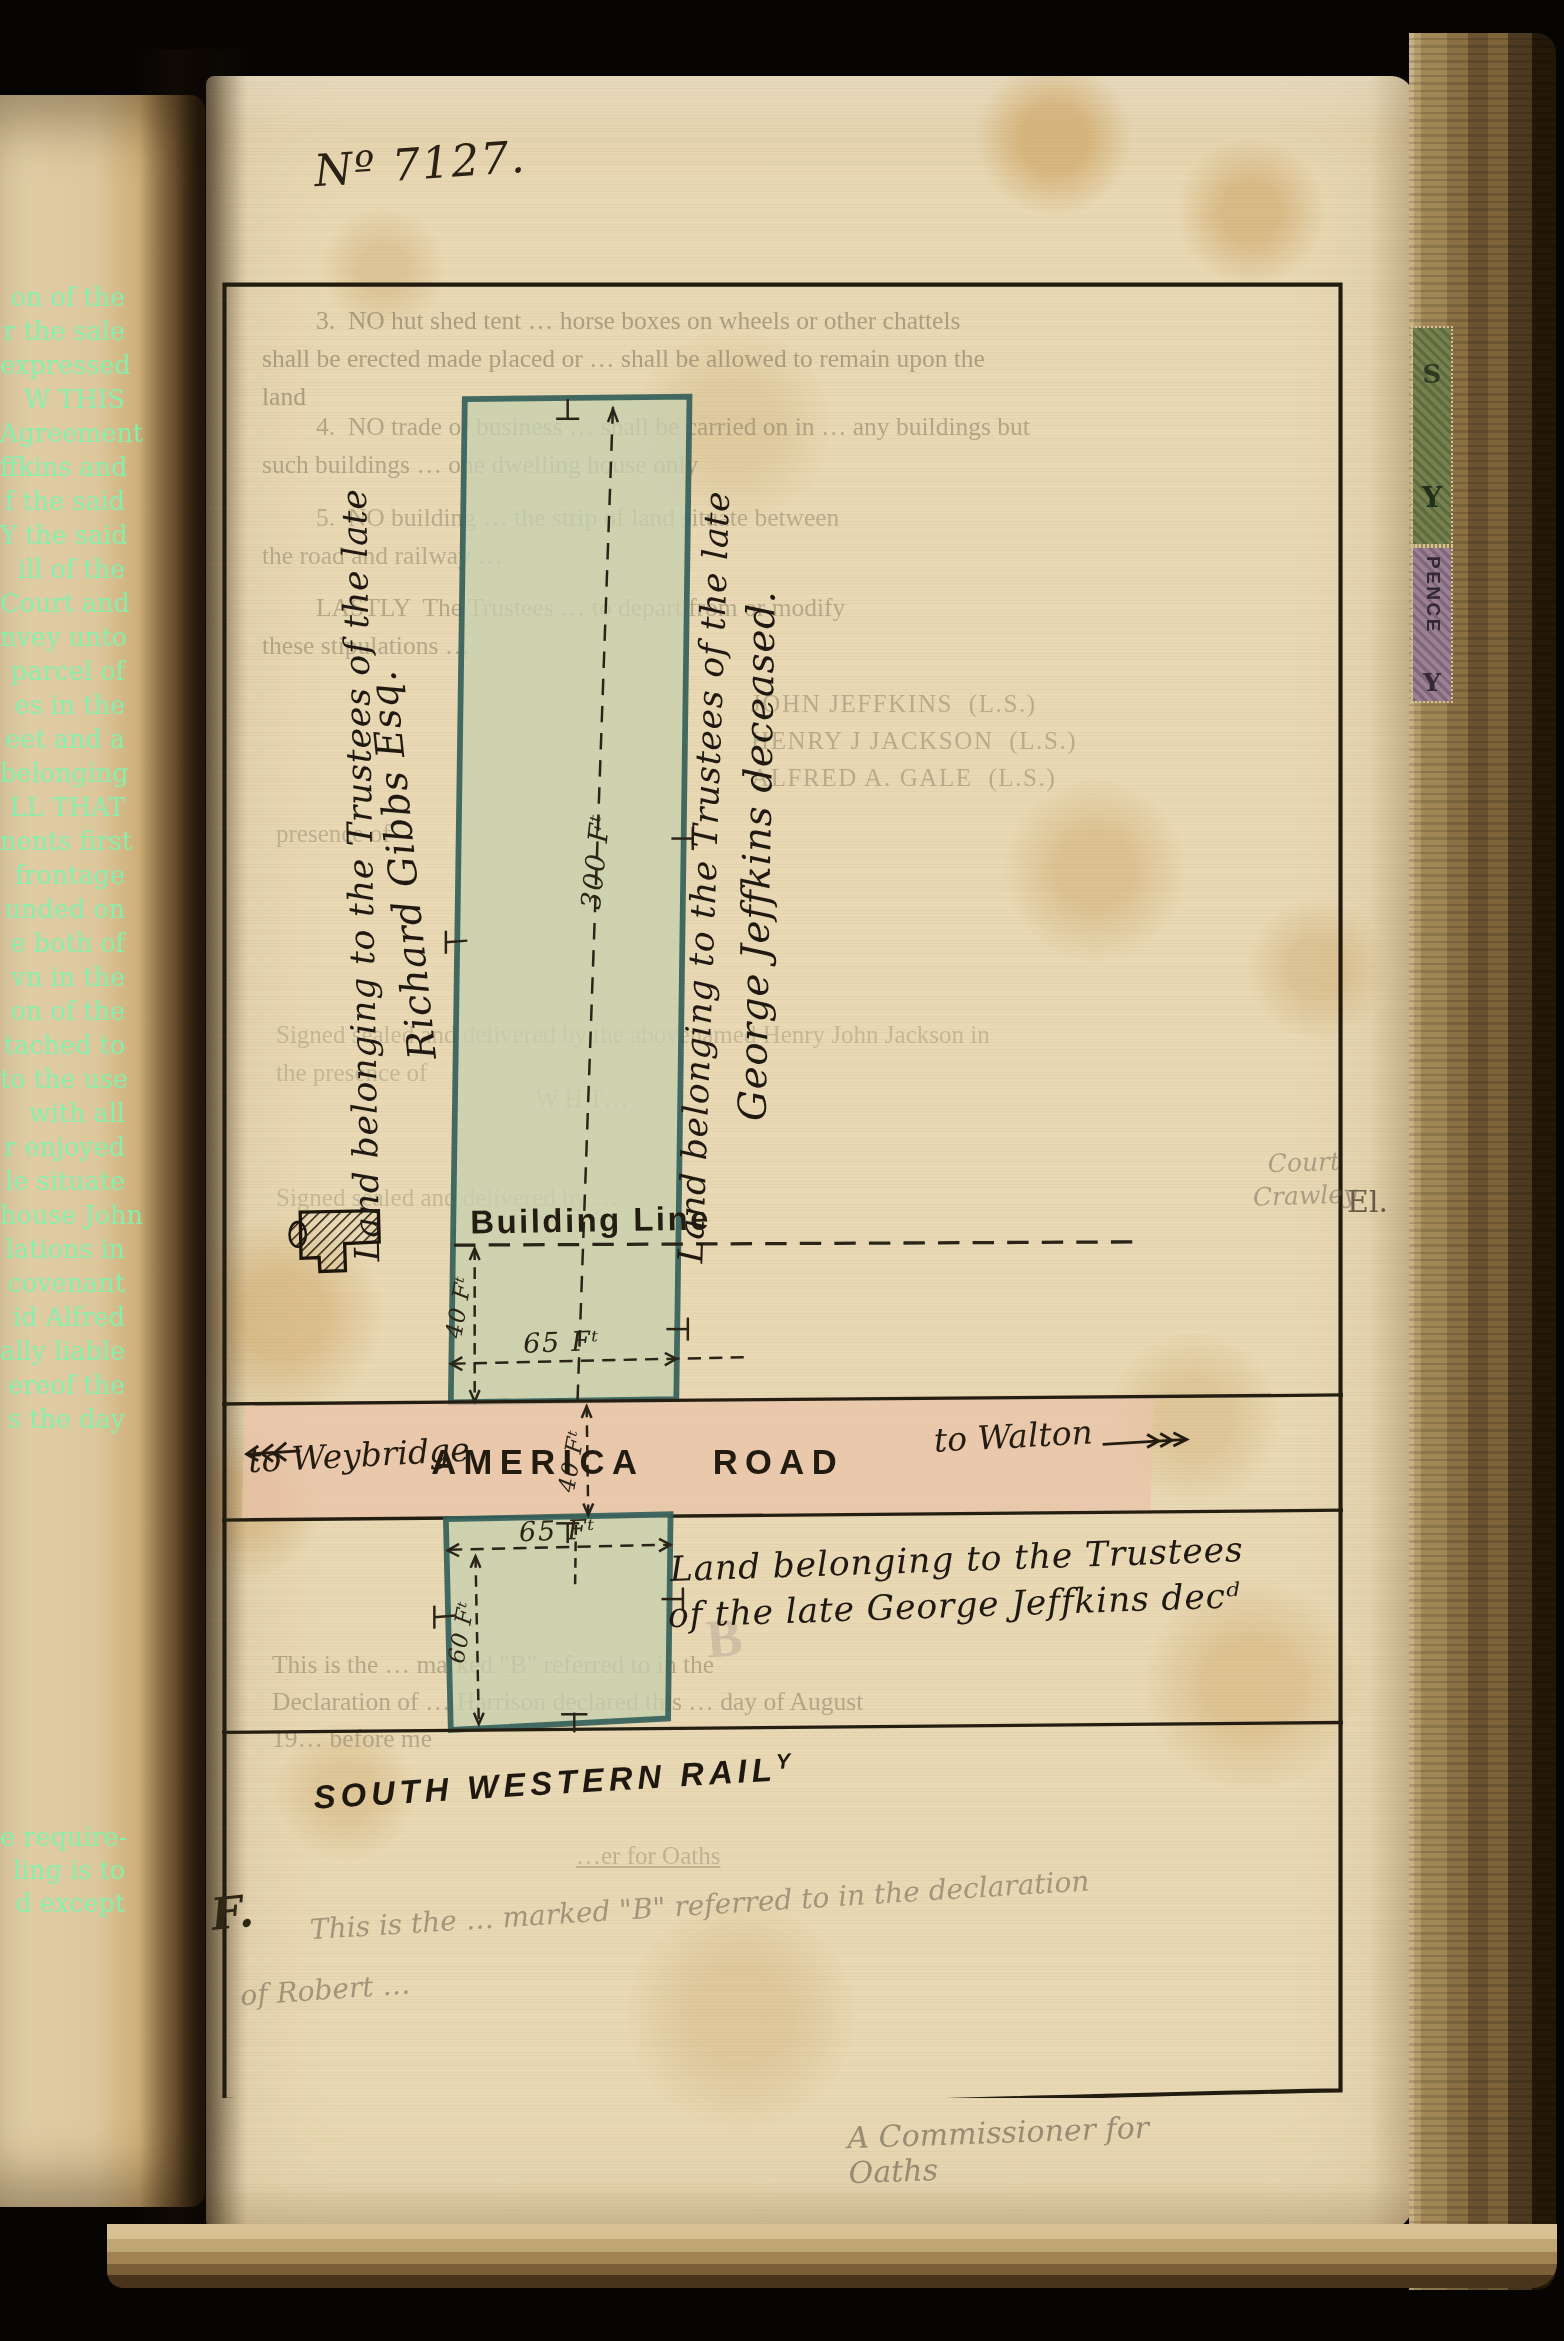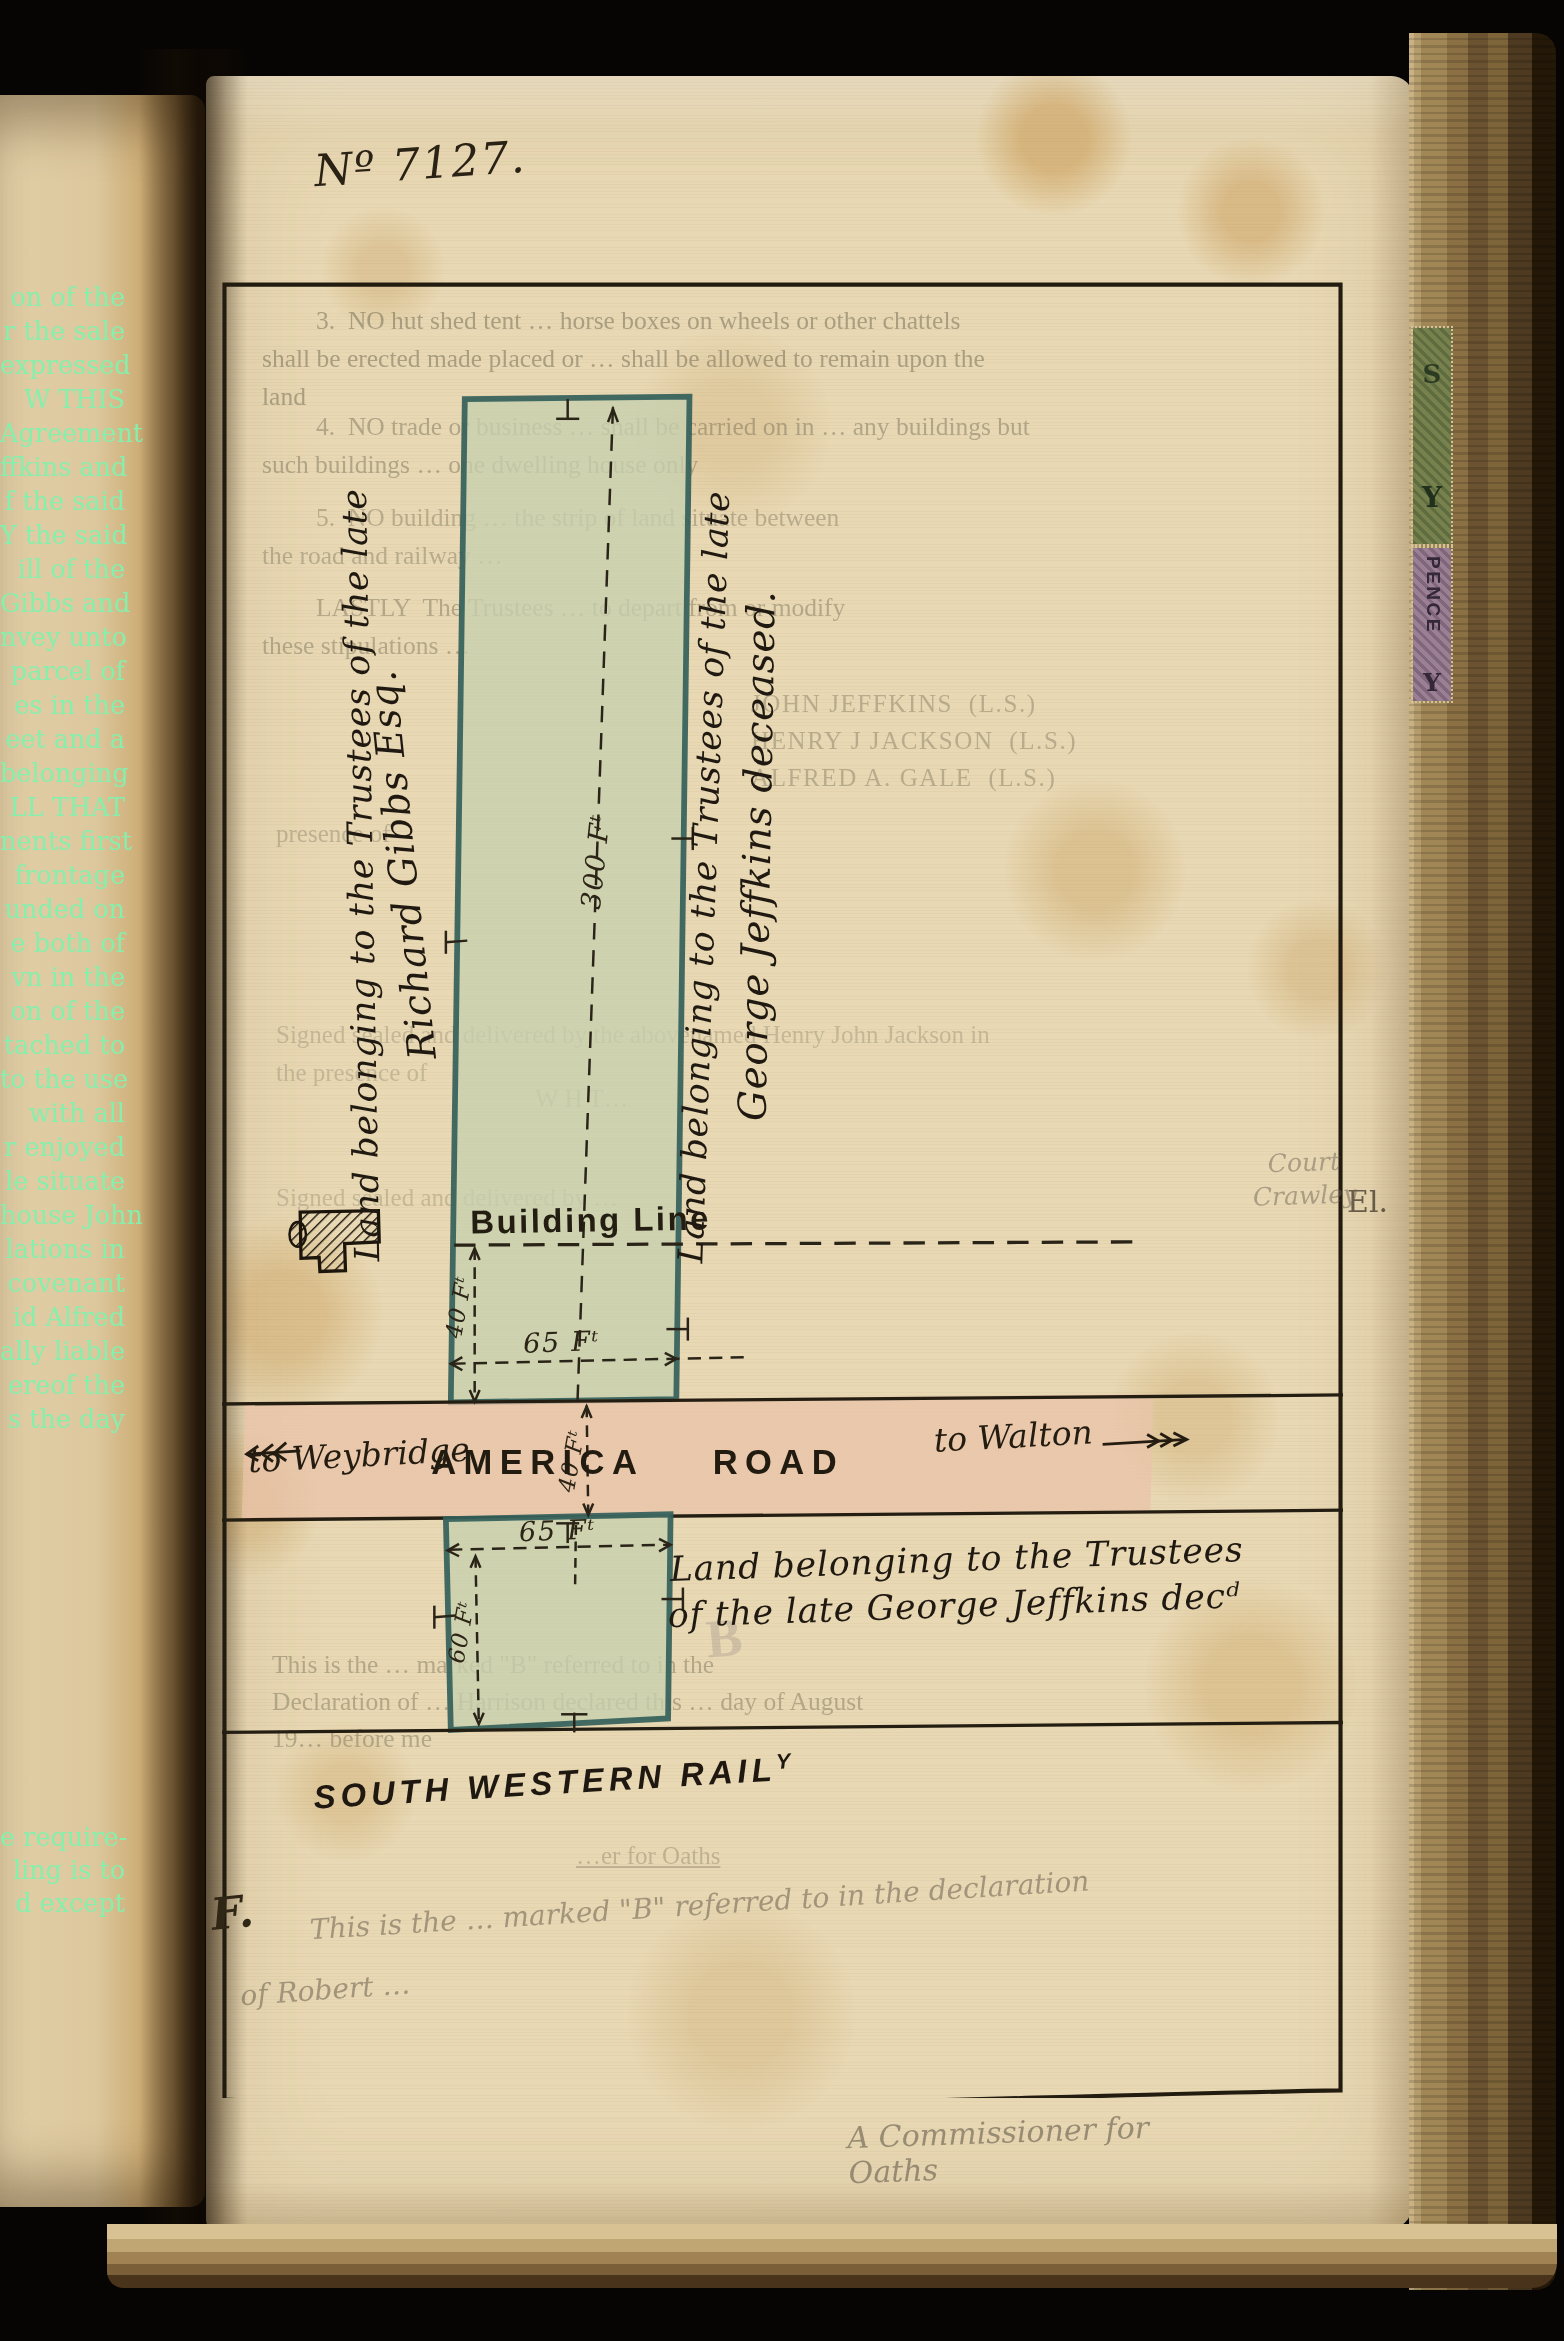--- a/index.html
+++ b/index.html
@@ -110,21 +110,21 @@
   <div class="margin-col margin-b1">
       <div class="line">on of the</div>
       <div class="line">r the sale</div>
       <div class="line">expressed</div>
       <div class="line">W THIS</div>
       <div class="line">Agreement</div>
       <div class="line">ffkins and</div>
       <div class="line">f the said</div>
       <div class="line">Y the said</div>
       <div class="line">ill of the</div>
-      <div class="line">Gibbs and</div>
+      <div class="line">Court and</div>
       <div class="line">nvey unto</div>
       <div class="line">parcel of</div>
       <div class="line">es in the</div>
       <div class="line">eet and a</div>
       <div class="line">belonging</div>
       <div class="line">LL THAT</div>
       <div class="line">nents first</div>
       <div class="line">frontage</div>
       <div class="line">unded on</div>
       <div class="line">e both of</div>

